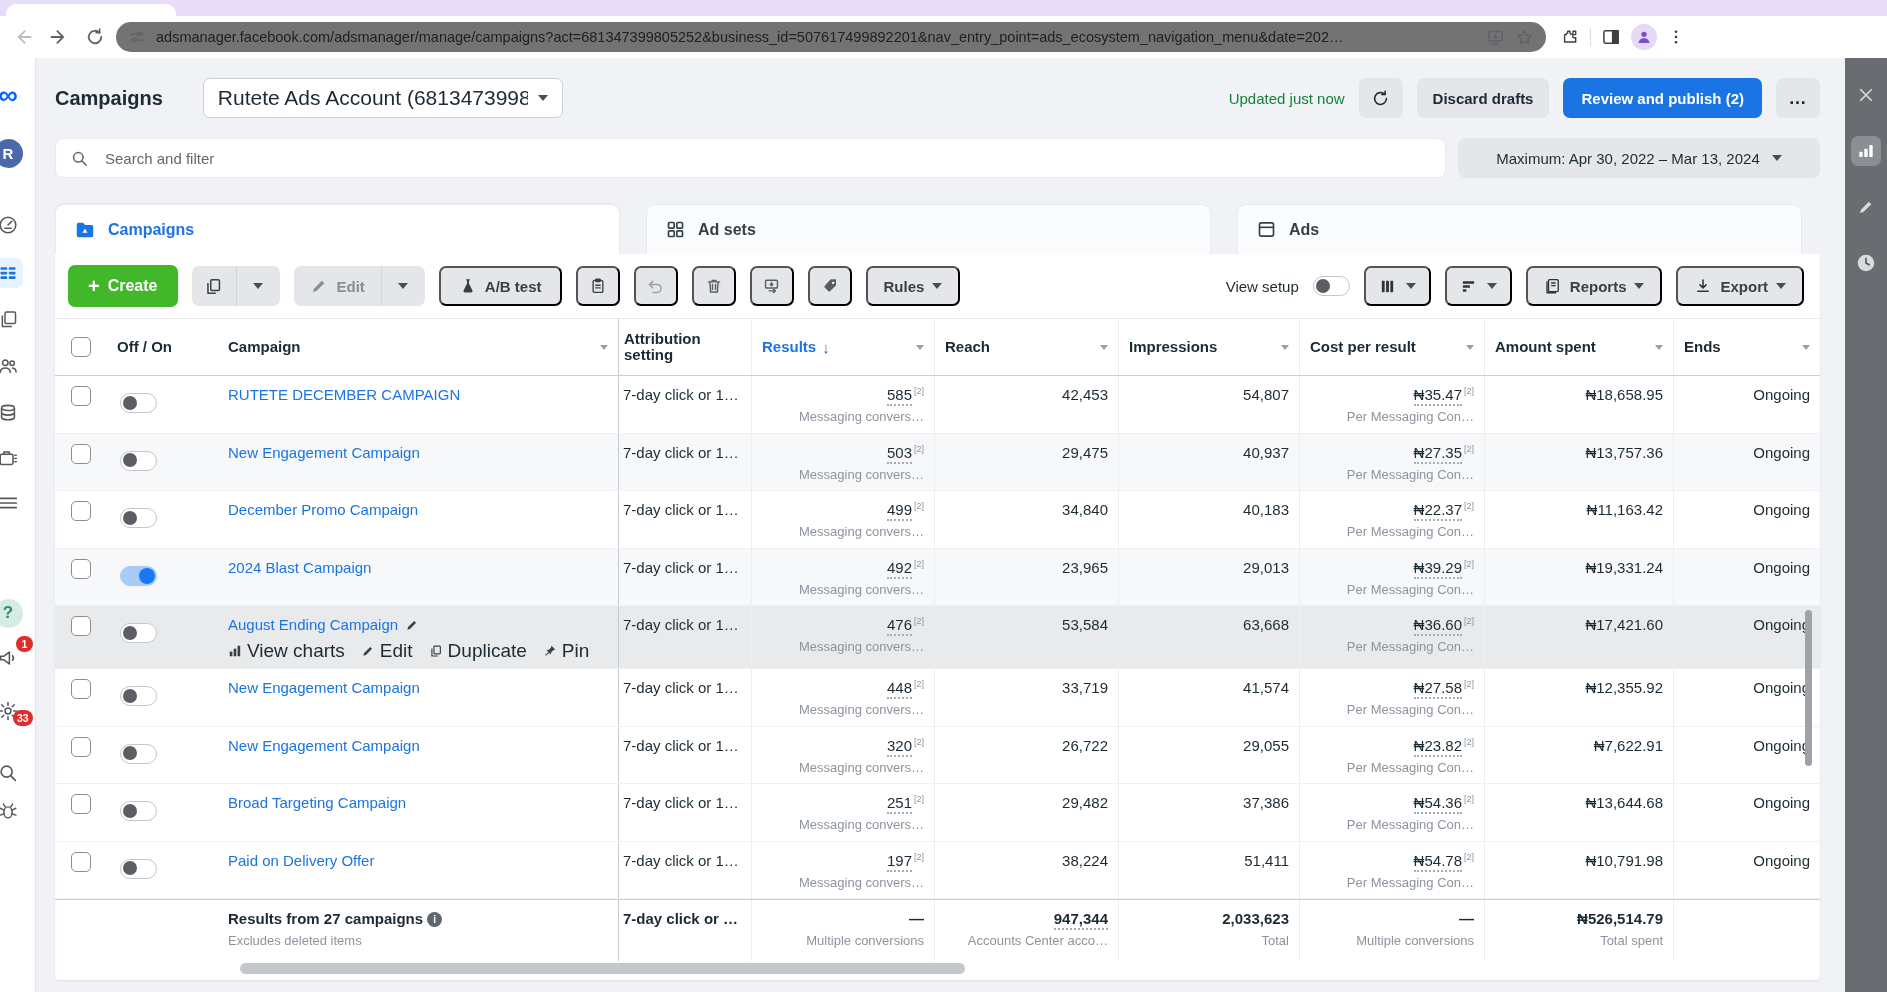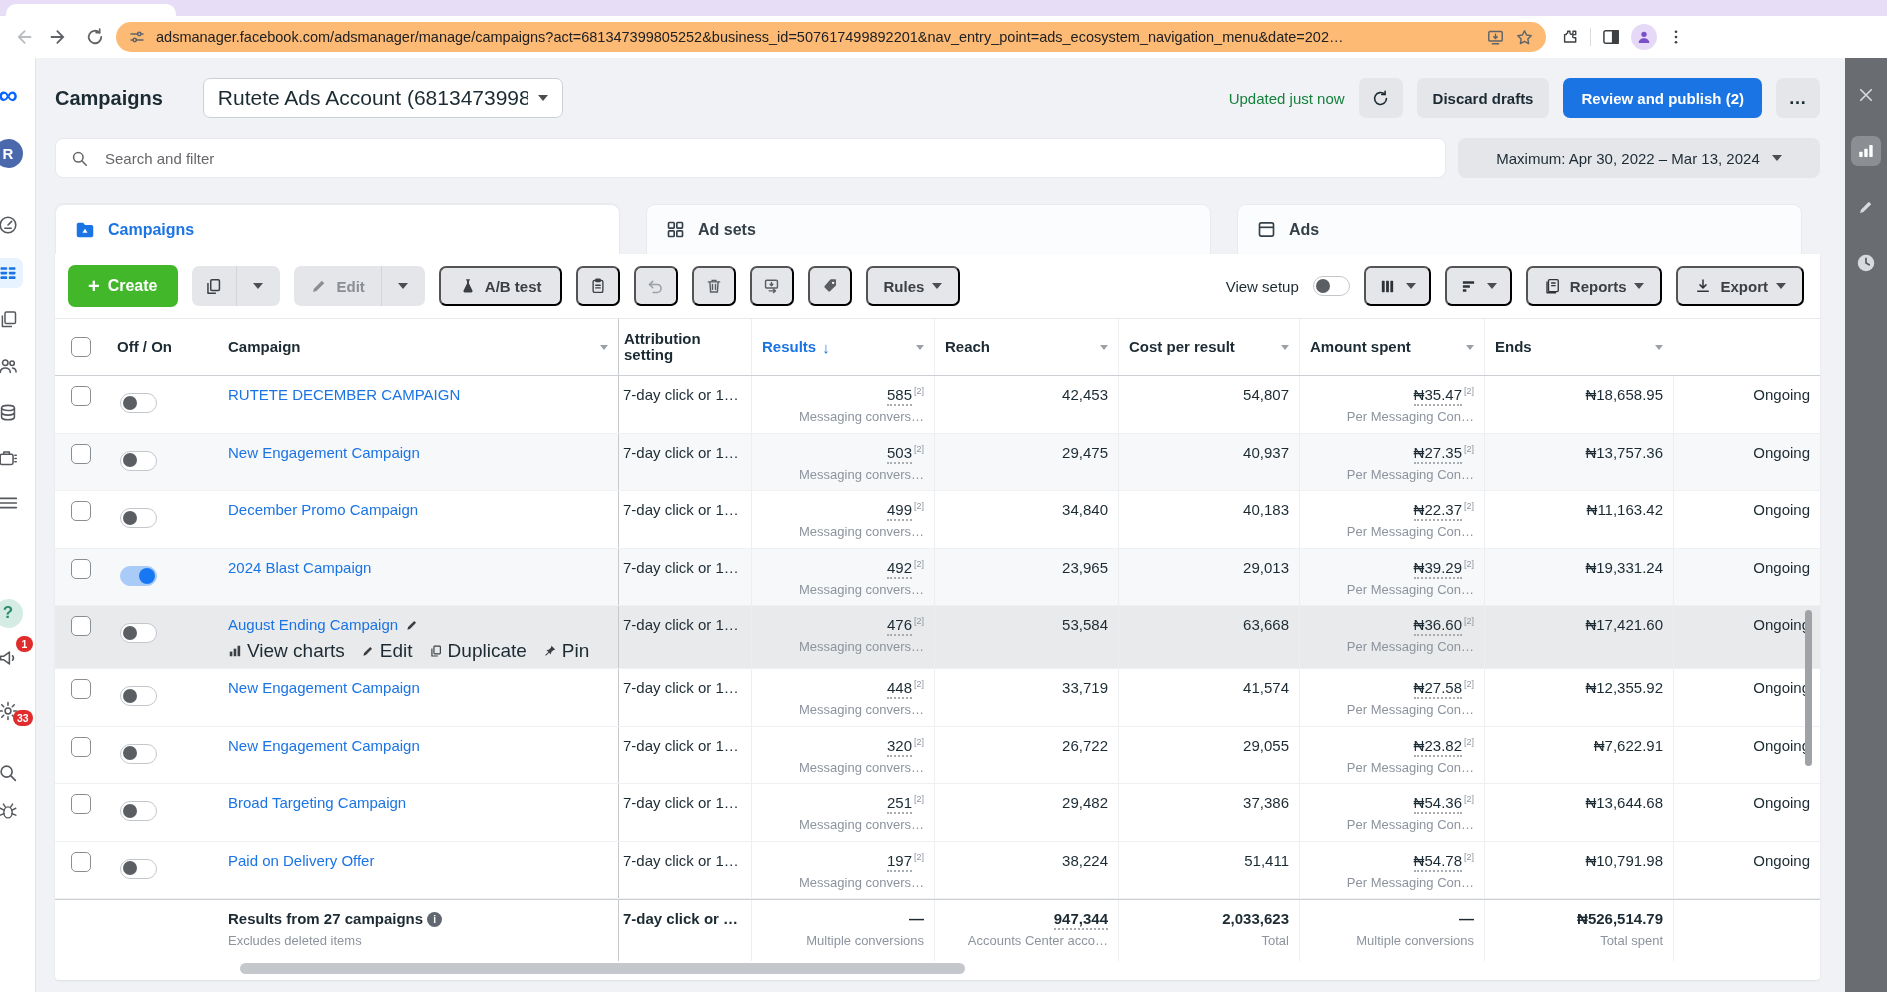--- a/index.html
+++ b/index.html
@@ -6,21 +6,21 @@
   html,body { width:1887px; height:992px; overflow:hidden; }
   body { font-family:"Liberation Sans", sans-serif; background:#f0f2f5; color:#1c2b33; }
   .screen { position:relative; width:1887px; height:992px; }
 
   
   .tabstrip { height:16px; background:#e7ddf6; position:relative; }
   .browser-tab { position:absolute; left:6px; bottom:0; width:170px; height:12px; background:#fff; border-radius:10px 10px 0 0; }
   .btoolbar { height:42px; background:#fff; display:flex; align-items:center; padding:0 8px; gap:6px; }
   .bicon { width:30px; height:30px; display:flex; align-items:center; justify-content:center; border-radius:50%; color:#5f6368; flex:0 0 auto; }
   .bicon.disabled { color:#b9bdc2; }
-  .urlbar { height:30px; width:1430px; background:#fdba74; border-radius:15px; display:flex; align-items:center; padding:0 12px; gap:10px; color:#202124; }
+  .urlbar { height:30px; width:1430px; background:#737373; border-radius:15px; display:flex; align-items:center; padding:0 12px; gap:10px; color:#202124; }
   .url-text { font-size:14.5px; white-space:nowrap; overflow:hidden; flex:1; color:#202124; }
   .chrome-right { display:flex; align-items:center; gap:10px; margin-left:8px; }
   .vdiv { width:1px; height:18px; background:#dadce0; }
   .avatar-chrome { width:26px; height:26px; border-radius:50%; background:#e6d9f8; display:flex; align-items:center; justify-content:center; }
 
   
   .app { position:absolute; top:58px; left:0; right:0; bottom:0; }
   .left-rail { position:absolute; left:0; top:0; bottom:0; width:36px; background:#fff; border-right:1px solid #e2e4e8; overflow:hidden; z-index:5; }
   .rail-item { position:absolute; left:-7px; width:30px; height:30px; display:flex; align-items:center; justify-content:center; color:#55585c; }
   .rail-chip { border-radius:7px; }
@@ -497,20 +497,24 @@
             <div class="th bl-strong clip-left" style="align-items:center">
                 <span class="lbl" style="margin-left:-5px;width:110px;white-space:normal">Attribution setting</span>
               </div>
             <div class="th th-results bl">
                 <span class="lbl">Results</span>
                 <span>↓</span>
                 <span class="caret lt sortcaret"></span>
               </div>
             <div class="th bl">
                 <span class="lbl">Reach</span>
+                <span class="caret lt sortcaret"></span>
+              </div>
+            <div class="th bl">
+                <span class="lbl">Impressions</span>
                 <span class="caret lt sortcaret"></span>
               </div>
             <div class="th bl">
                 <span class="lbl">Cost per result</span>
                 <span class="caret lt sortcaret"></span>
               </div>
             <div class="th bl">
                 <span class="lbl">Amount spent</span>
                 <span class="caret lt sortcaret"></span>
               </div>

